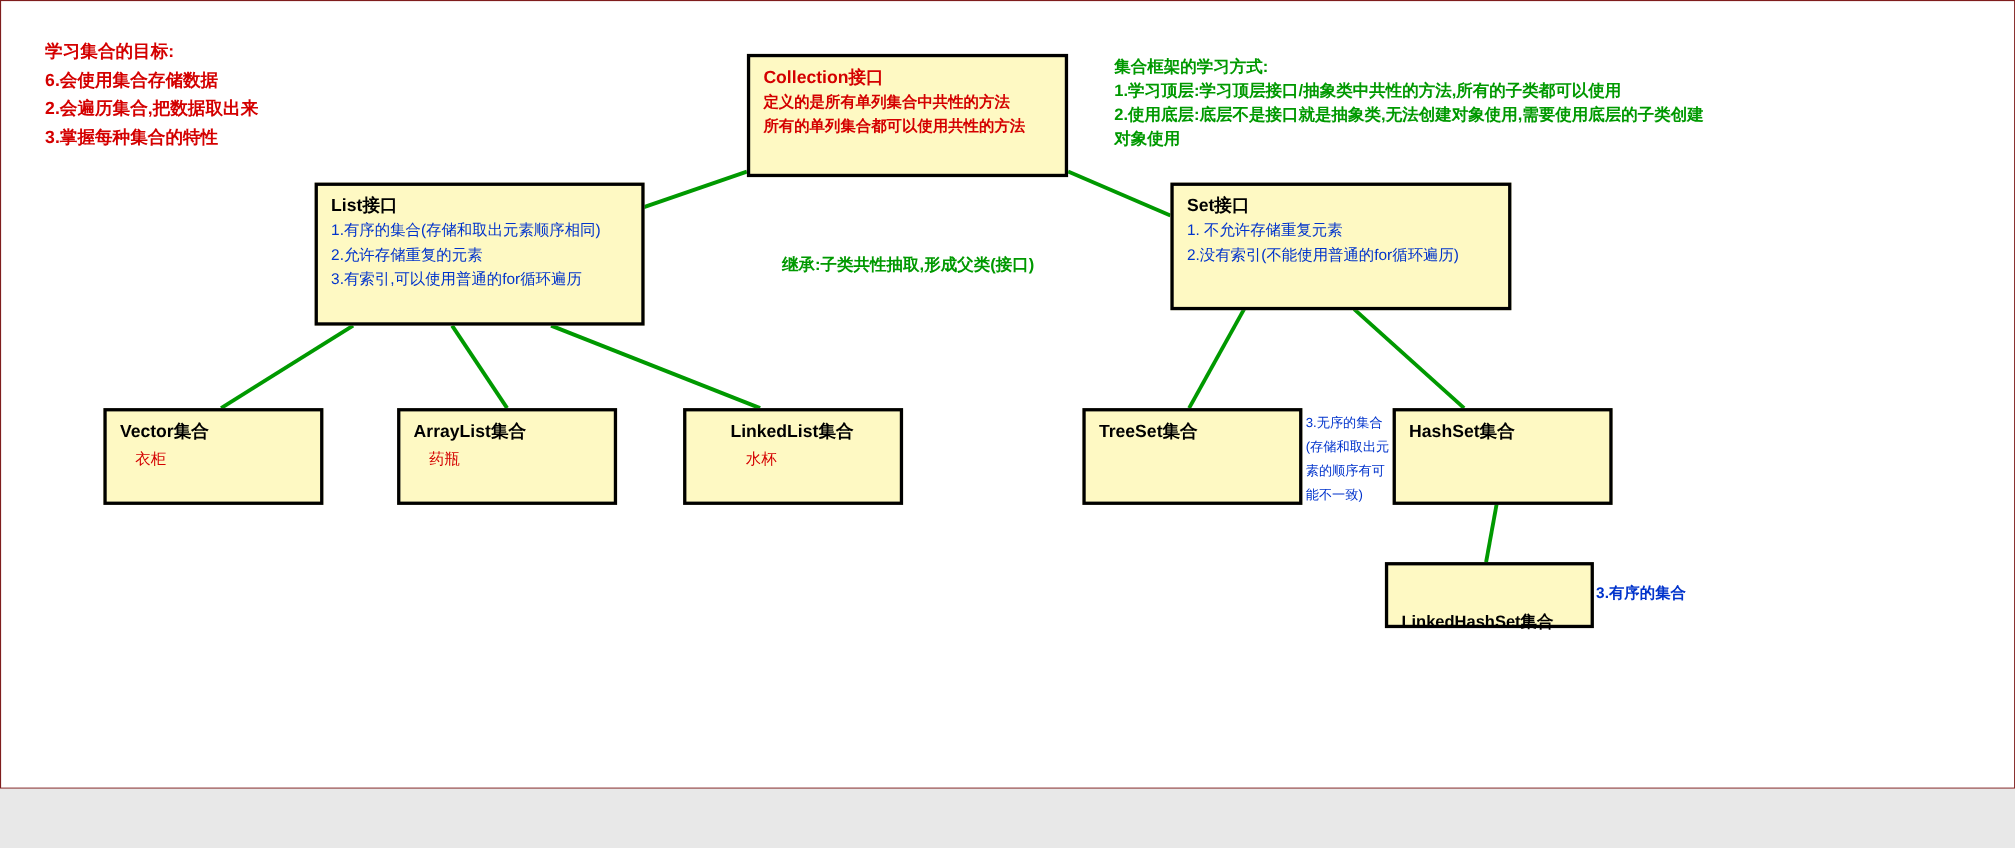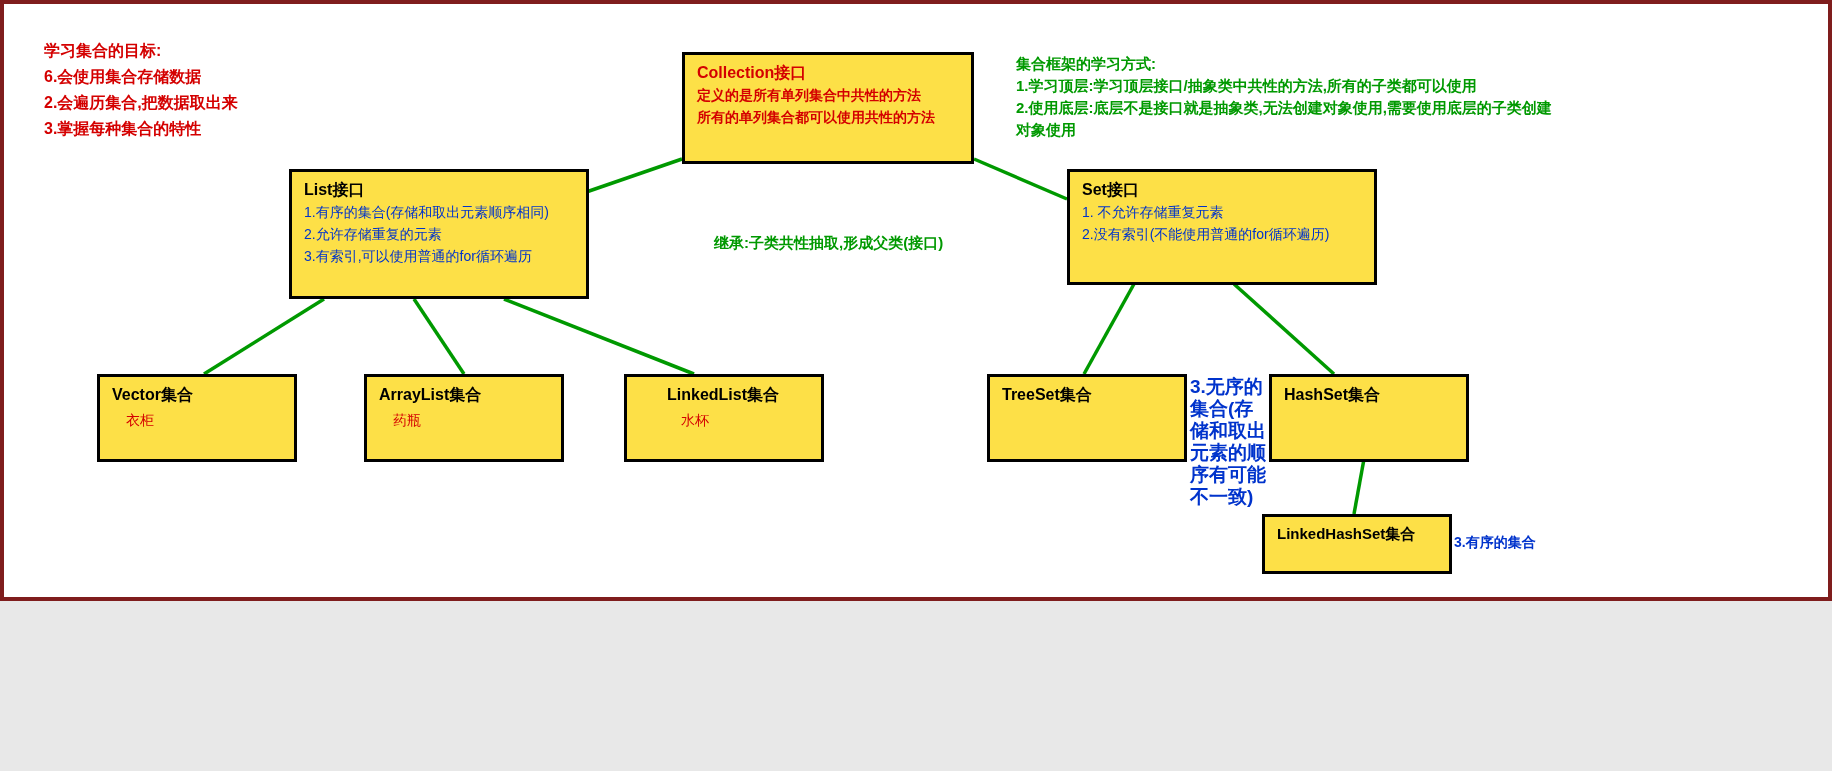--- a/index.html
+++ b/index.html
@@ -4,24 +4,24 @@
 <style>
   html, body {
     margin: 0;
     padding: 0;
     background: #e8e8e8;
     font-family: "Microsoft YaHei", "SimSun", Arial, sans-serif;
   }
   .canvas {
     position: relative;
     width: 1832px;
-    height: 601px;
+    height: 717px;
     background: #ffffff;
     box-sizing: border-box;
-    border: 4px solid #7f1d1d;
+    border: 1px solid #7f1d1d;
     box-shadow: 0 0 4px rgba(0,0,0,0.3);
     overflow: hidden;
   }
   .goal-block {
     position: absolute;
     left: 40px;
     top: 34px;
     color: #d40000;
     font-size: 16px;
     font-weight: bold;
@@ -45,36 +45,36 @@
     color: #009900;
     font-size: 15px;
     font-weight: bold;
   }
   .hashset-anno {
     position: absolute;
     left: 1186px;
     top: 372px;
     width: 80px;
     color: #0033cc;
-    font-size: 19px;
-    font-weight: bold;
+    font-size: 12px;
+    font-weight: normal;
     line-height: 22px;
   }
   .linkedhashset-anno {
     position: absolute;
     left: 1450px;
     top: 530px;
     color: #0033cc;
     font-size: 14px;
     font-weight: bold;
   }
   .node {
     position: absolute;
     border: 3px solid #000;
-    background: #fde047;
+    background: #fef9c3;
     box-sizing: border-box;
     padding: 8px 12px;
   }
   .node .title {
     font-weight: bold;
     font-size: 16px;
     color: #000;
   }
   .node .title.red { color: #d40000; }
   .node .line-blue {
@@ -191,18 +191,18 @@
     <div class="title">TreeSet集合</div>
   </div>
 
   <div class="hashset-anno">3.无序的集合(存储和取出元素的顺序有可能不一致)</div>
 
   <div class="node" style="left:1265px; top:370px; width:200px; height:88px;">
     <div class="title">HashSet集合</div>
   </div>
 
   <div class="node" style="left:1258px; top:510px; width:190px; height:60px;">
-    <div class="title" style="font-size:15px;">LinkedHashSet集合</div>
+    <div class="title" style="font-size:15px;margin-top:34px;">LinkedHashSet集合</div>
   </div>
 
   <div class="linkedhashset-anno">3.有序的集合</div>
 
 </div>
 
 </body></html>

